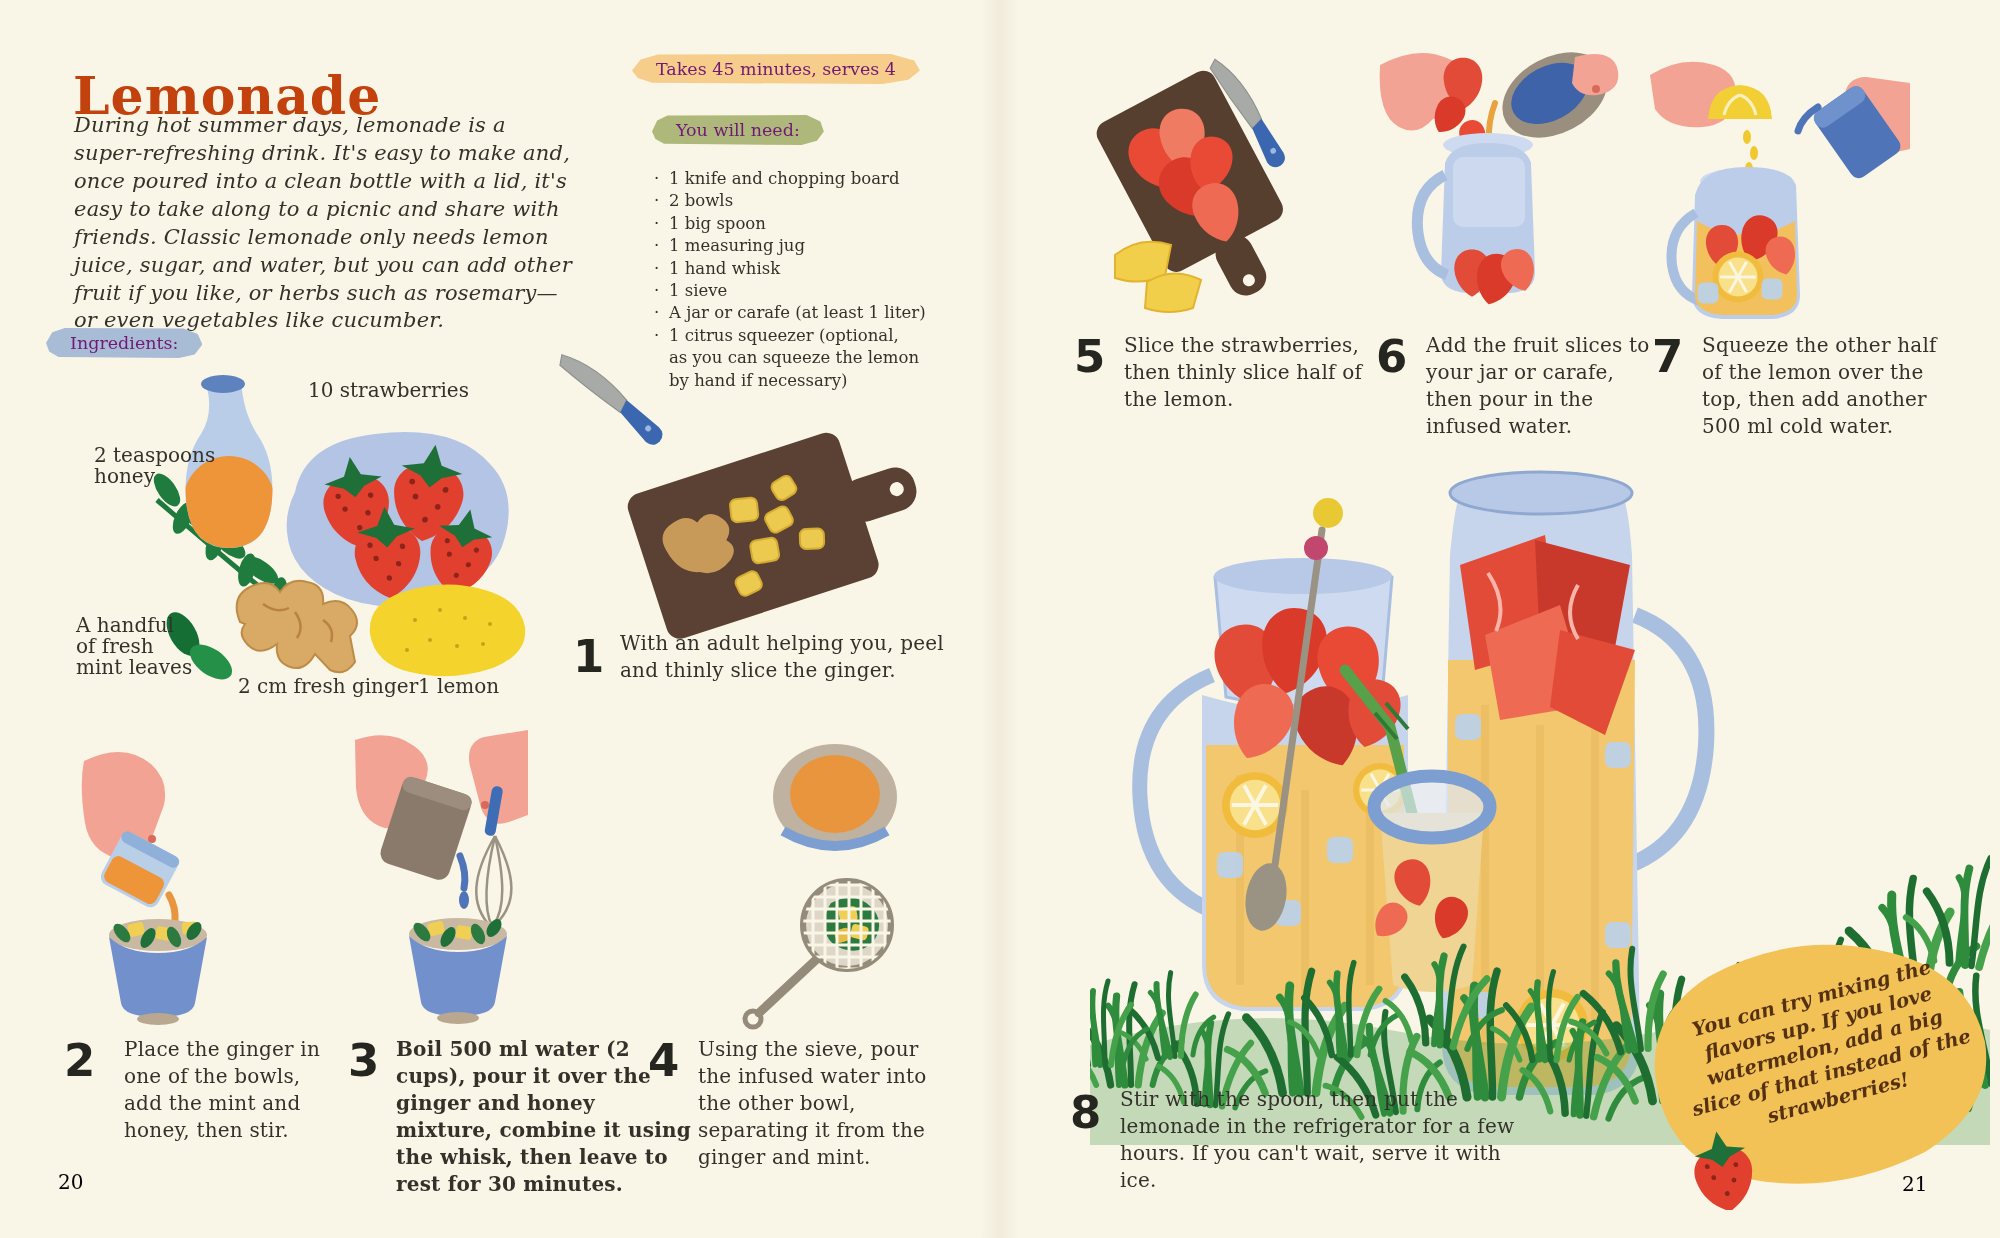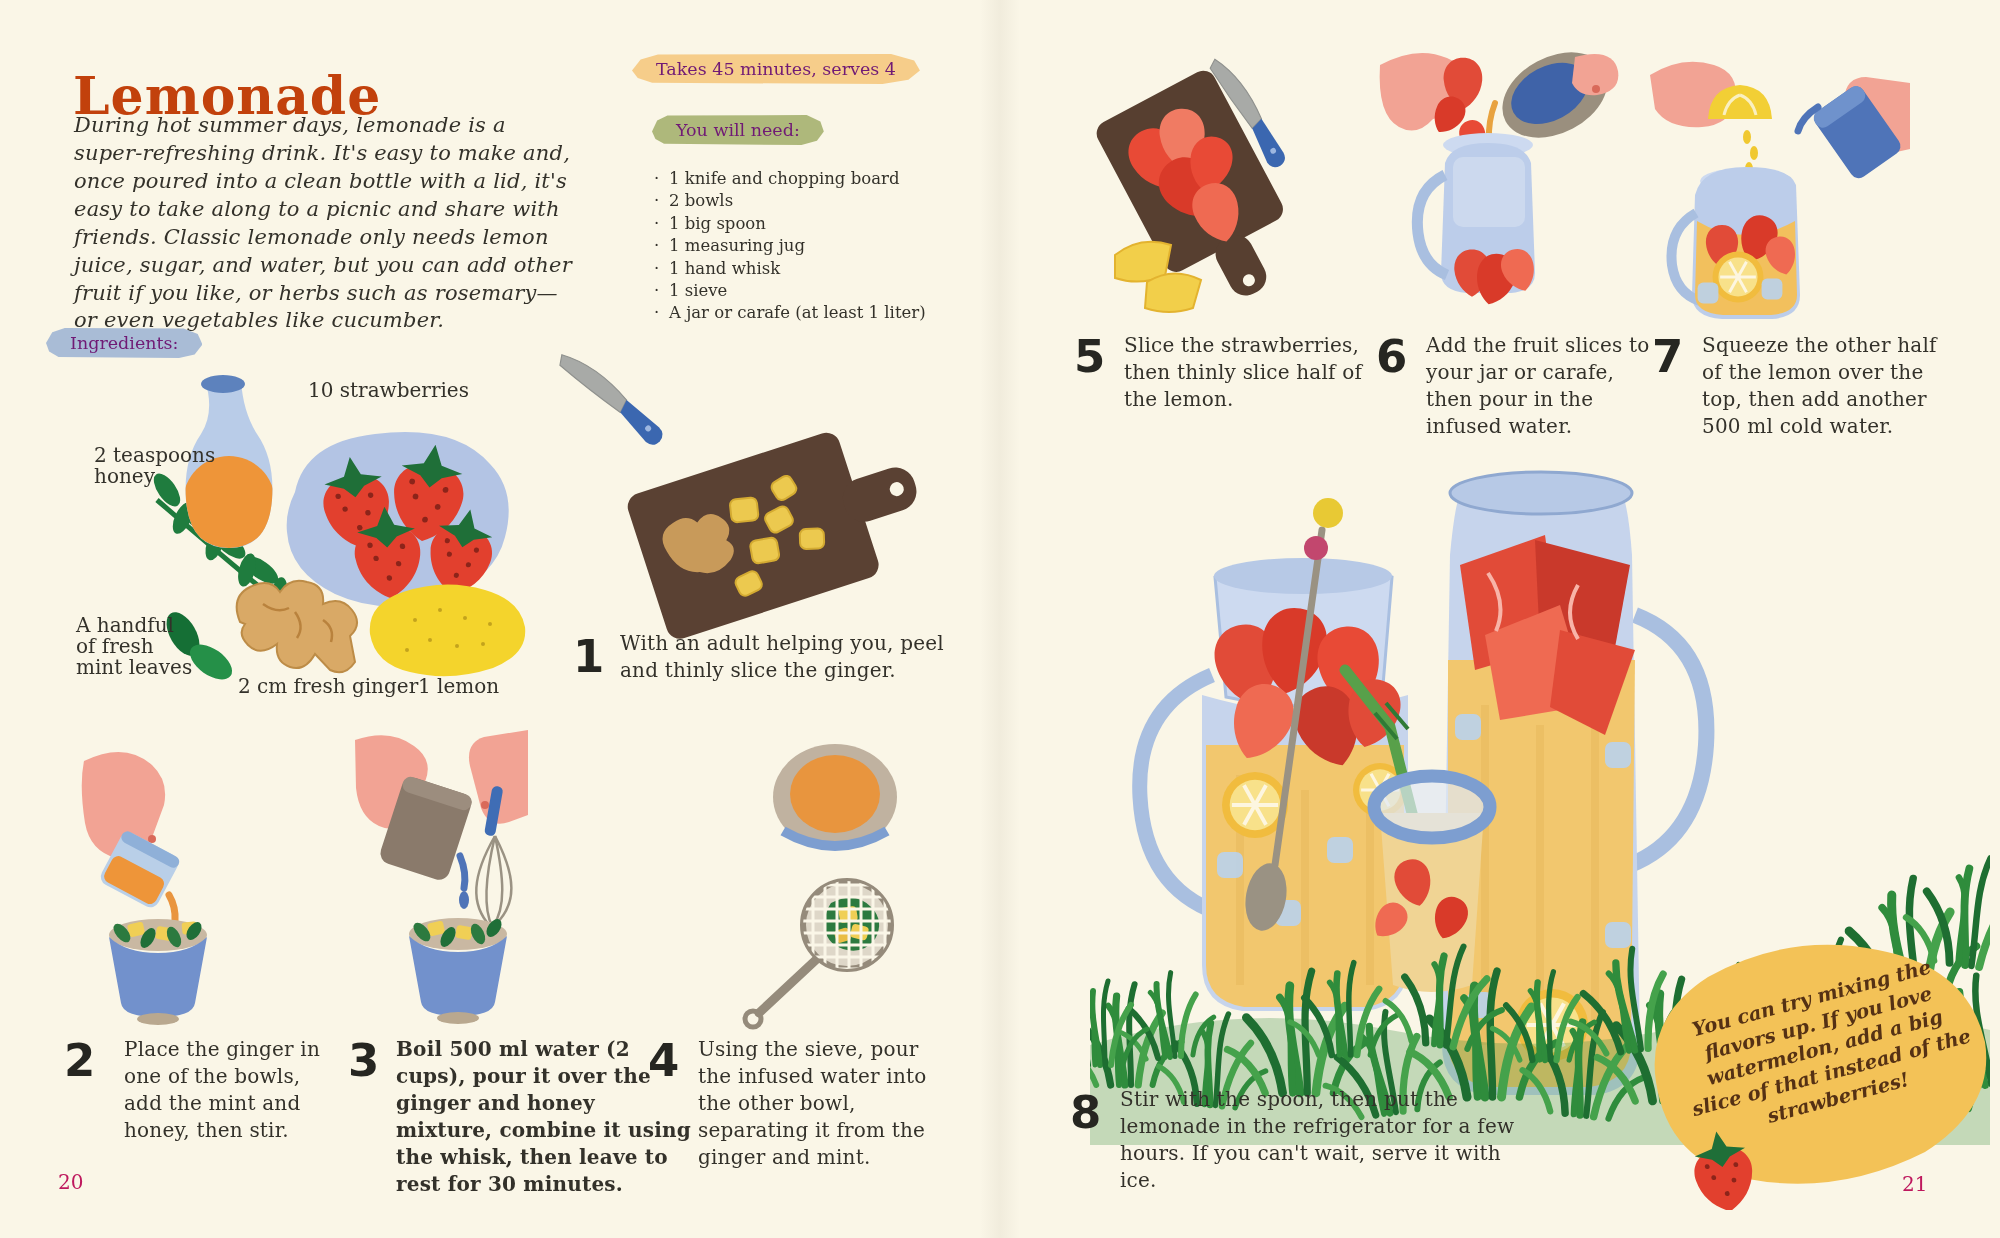--- a/index.html
+++ b/index.html
@@ -13,21 +13,21 @@
   .badge-time{background:#f6cd8a;}
   .badge-need{background:#aeb87b;}
   .badge-ing{background:#a9bcd6;clip-path:polygon(0% 50%,4% 14%,12% 0%,88% 2%,97% 20%,100% 55%,95% 88%,85% 100%,8% 97%,2% 78%);}
   .equipment{list-style:none;margin:0;padding:0;font-size:16.5px;line-height:22.4px;}
   .equipment li{position:relative;padding-left:15px;}
   .equipment li::before{content:"·";position:absolute;left:0;top:0;}
   .pre{white-space:pre-line;}
   .ing-label{font-size:20px;line-height:21px;}
   .step-num{font-family:"DejaVu Sans","Liberation Sans",sans-serif;font-size:45px;font-weight:bold;color:#262621;line-height:1;}
   .step-text{font-size:20px;line-height:27px;letter-spacing:.2px;}
-  .pagenum{font-size:20px;color:#be185d;}
+  .pagenum{font-size:20px;color:#000000;}
   .illo{position:absolute;}
   .gutter{position:absolute;left:980px;top:0;width:40px;height:100%;
           background:linear-gradient(90deg,rgba(0,0,0,0),rgba(120,105,80,.07),rgba(0,0,0,0));}
   .tip-text{position:absolute;left:42px;top:52px;width:290px;transform:rotate(-15deg);
             font-size:19.5px;font-weight:bold;font-style:italic;line-height:1.32;text-align:center;color:#553114;}
 </style>
 </head>
 <body>
 
 <svg width="0" height="0" style="position:absolute" aria-hidden="true">
@@ -74,20 +74,23 @@
 <div class="abs badge badge-need" style="left:652px;top:115px;">You will need:</div>
 
 <ul class="abs equipment" style="left:654px;top:168px;">
   <li>1 knife and chopping board</li>
   <li>2 bowls</li>
   <li>1 big spoon</li>
   <li>1 measuring jug</li>
   <li>1 hand whisk</li>
   <li>1 sieve</li>
   <li>A jar or carafe (at least 1 liter)</li>
+  <li class="pre">1 citrus squeezer (optional,
+as you can squeeze the lemon
+by hand if necessary)</li>
 </ul>
 
 <div class="abs badge badge-ing" style="left:46px;top:328px;">Ingredients:</div>
 
 <svg class="illo" style="left:145px;top:372px;width:390px;height:315px;" viewBox="0 0 390 315">
   <path d="M12,128 Q70,178 148,243" stroke="#1e7a3c" stroke-width="5" fill="none"></path>
   <g fill="#1f7c3e">
     <ellipse cx="22" cy="118" rx="9" ry="19" transform="rotate(-35 22 118)"></ellipse>
     <ellipse cx="52" cy="146" rx="9" ry="19" transform="rotate(-45 52 146)"></ellipse>
     <ellipse cx="84" cy="172" rx="9" ry="20" transform="rotate(-50 84 172)"></ellipse>

